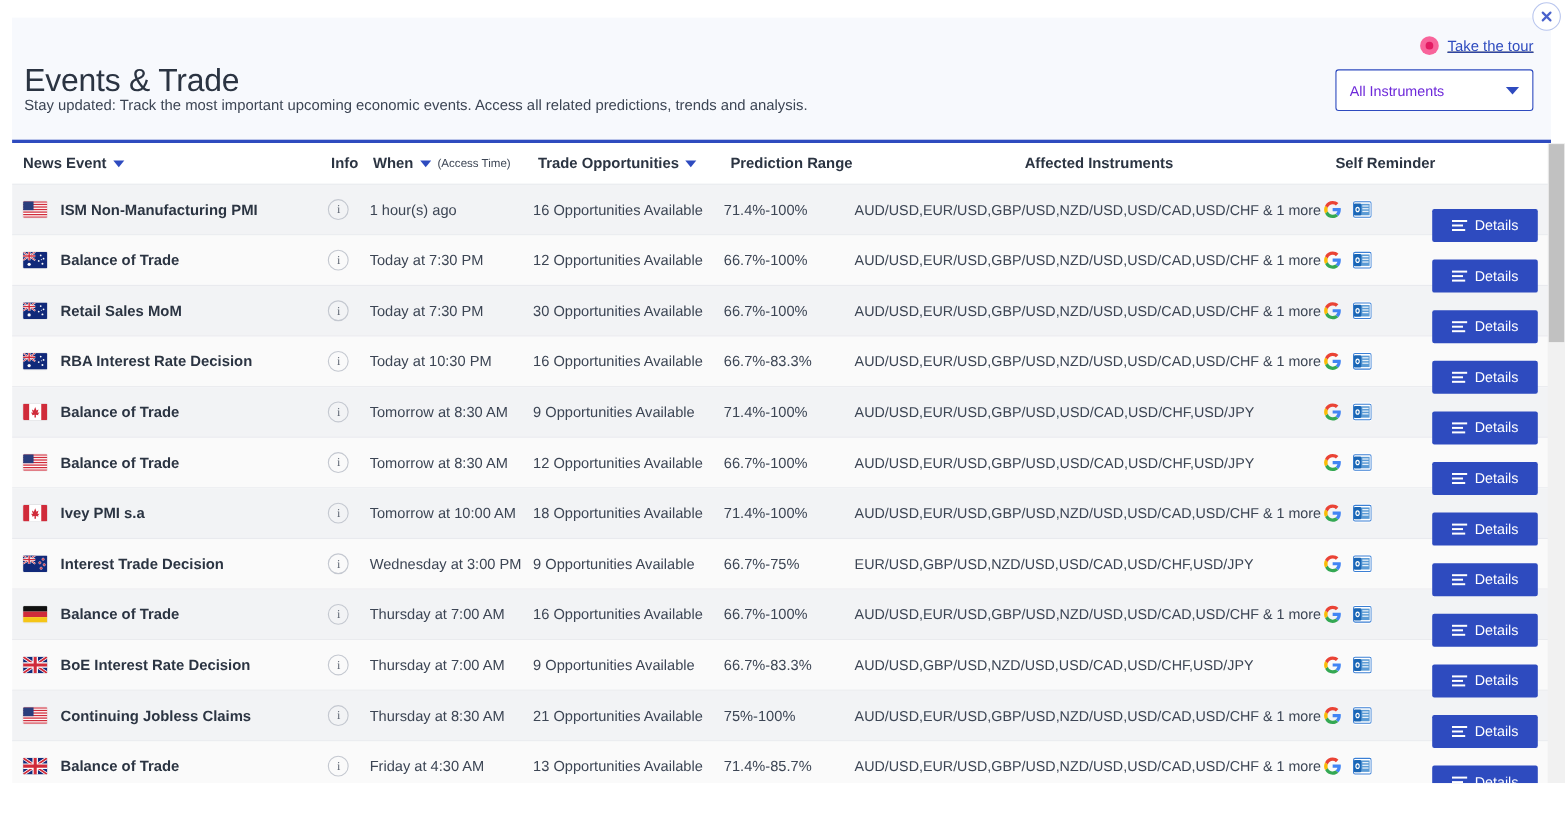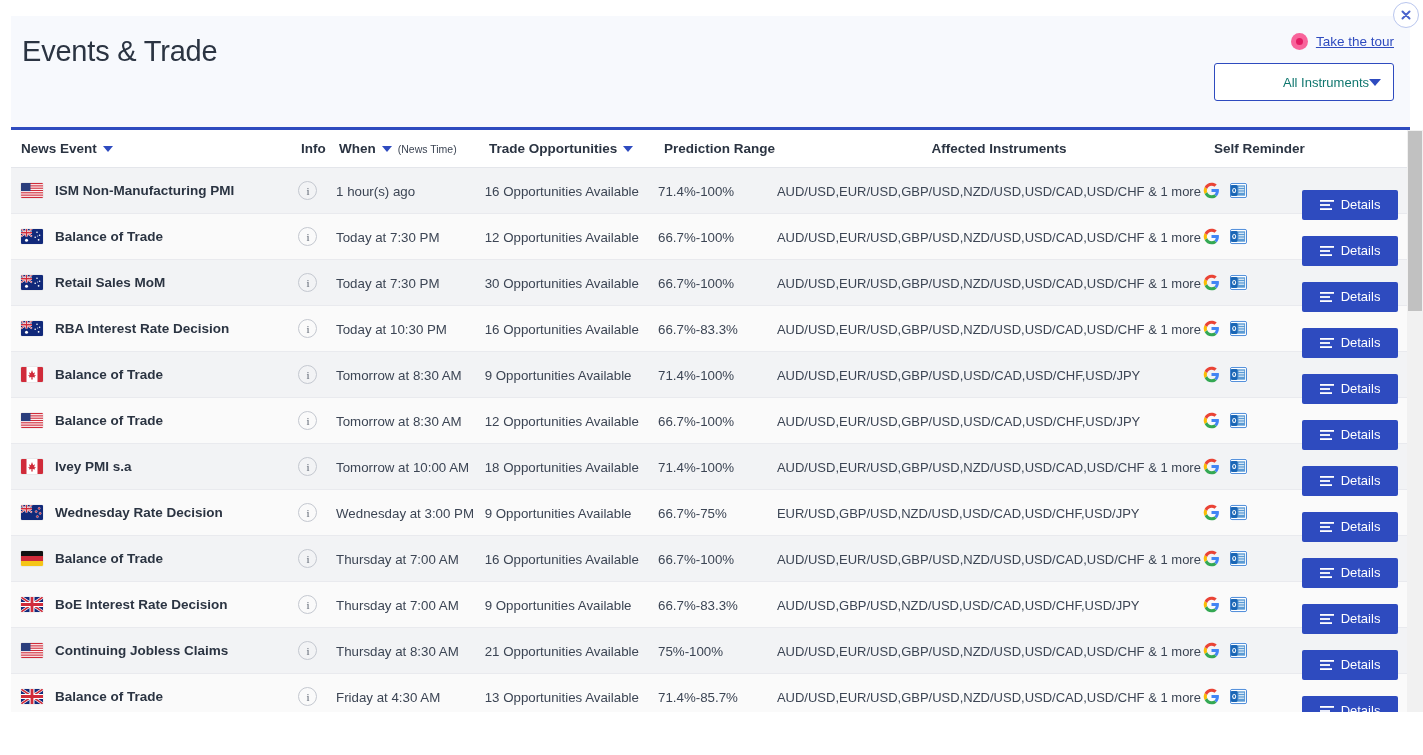--- a/index.html
+++ b/index.html
@@ -29,21 +29,21 @@
     cursor: pointer; z-index: 40;
   }
   .close-btn svg { display: block; }
 
   
   .header {
     position: absolute; left: 11px; top: 16px; width: 1399px; height: 112px;
     background: #f7f9fd;
   }
   .page-title {
-    position: absolute; left: 11px; top: 19px;
+    position: absolute; left: 11px; top: 42px;
     font-size: 29px; font-weight: 400; color: #2b3442;
     letter-spacing: -0.2px;
   }
   .page-sub {
     position: absolute; left: 11px; top: 72px;
     font-size: 13.5px; color: #3c4554; font-weight: 400;
   }
   .tour-wrap {
     position: absolute; right: 16px; top: 17px;
     display: flex; align-items: center; gap: 8px; cursor: pointer; text-decoration: underline;
@@ -60,21 +60,21 @@
     font-size: 13.5px; color: #2e4bbf; text-decoration: underline;
     font-weight: 400;
   }
   .instr-select {
     position: absolute; right: 16px; top: 47px;
     width: 180px; height: 38px;
     border: 1.3px solid #2e4bbf; border-radius: 3px;
     background: #ffffff; cursor: pointer;
     display: flex; align-items: center; padding: 0 12px;
   }
-  .instr-label { font-size: 13px; color: #0f766e; flex: 1; text-align: right; }
+  .instr-label { font-size: 13px; color: #6d28d9; flex: 1; }
   .caret-blue {
     width: 0; height: 0;
     border-left: 6px solid transparent; border-right: 6px solid transparent;
     border-top: 7px solid #2e4bbf;
   }
 
   
   .divider {
     position: absolute; left: 11px; top: 127px; width: 1399px; height: 3px;
     background: #2e4bbf;
@@ -191,20 +191,21 @@
   <div class="topstrip"></div>
 
   <div class="close-btn">
     <svg width="14" height="14" viewBox="0 0 14 14" aria-hidden="true">
       <path d="M3.5 3.5 L10.5 10.5 M10.5 3.5 L3.5 10.5" stroke="#4a63cc" stroke-width="2" stroke-linecap="round"></path>
     </svg>
   </div>
 
   <div class="header">
     <div class="page-title">Events &amp; Trade</div>
+    <div class="page-sub">Stay updated: Track the most important upcoming economic events. Access all related predictions, trends and analysis.</div>
 
     <div class="tour-wrap">
       <span class="tour-dot"></span>
       <span class="tour-link">Take the tour</span>
     </div>
 
     <div class="instr-select">
       <span class="instr-label">All Instruments</span>
       <span class="caret-blue"></span>
     </div>
@@ -218,21 +219,21 @@
       <div class="th hd-event">
         <span>News Event</span>
         <span class="caret-sm"></span>
       </div>
       <div class="th hd-info">
         <span>Info</span>
       </div>
       <div class="th hd-when">
         <span>When</span>
         <span class="caret-sm"></span>
-        <span class="localtime">(News Time)</span>
+        <span class="localtime">(Access Time)</span>
       </div>
       <div class="th hd-opps">
         <span>Trade Opportunities</span>
         <span class="caret-sm"></span>
       </div>
       <div class="th hd-pred">
         <span>Prediction Range</span>
       </div>
       <div class="th hd-instr">
         <span>Affected Instruments</span>
@@ -715,21 +716,21 @@
           <path d="M0 0 L11 7.5 M11 0 L0 7.5" stroke="#d02b3a" stroke-width="0.8"></path>
           <path d="M5.5 0 V7.5 M0 3.75 H11" stroke="#ffffff" stroke-width="2.4"></path>
           <path d="M5.5 0 V7.5 M0 3.75 H11" stroke="#d02b3a" stroke-width="1.3"></path>
         </g>
         <circle cx="18.2" cy="3.4" r="1.1" fill="#d02b3a" stroke="#ffffff" stroke-width="0.4"></circle>
         <circle cx="15.2" cy="6.6" r="1.1" fill="#d02b3a" stroke="#ffffff" stroke-width="0.4"></circle>
         <circle cx="19.2" cy="8.4" r="1.1" fill="#d02b3a" stroke="#ffffff" stroke-width="0.4"></circle>
         <circle cx="16.4" cy="11.6" r="1.1" fill="#d02b3a" stroke="#ffffff" stroke-width="0.4"></circle>
       </svg>
             </span>
-      <span class="ev-name">Wednesday Rate Decision</span>
+      <span class="ev-name">Interest Trade Decision</span>
     </div>
     <div class="c-info">
       <span class="info-ico">i</span>
     </div>
     <div class="c-when">
       <span class="cell-txt">Wednesday at 3:00 PM</span>
     </div>
     <div class="c-opps">
       <span class="cell-txt">9 Opportunities Available</span>
     </div>

